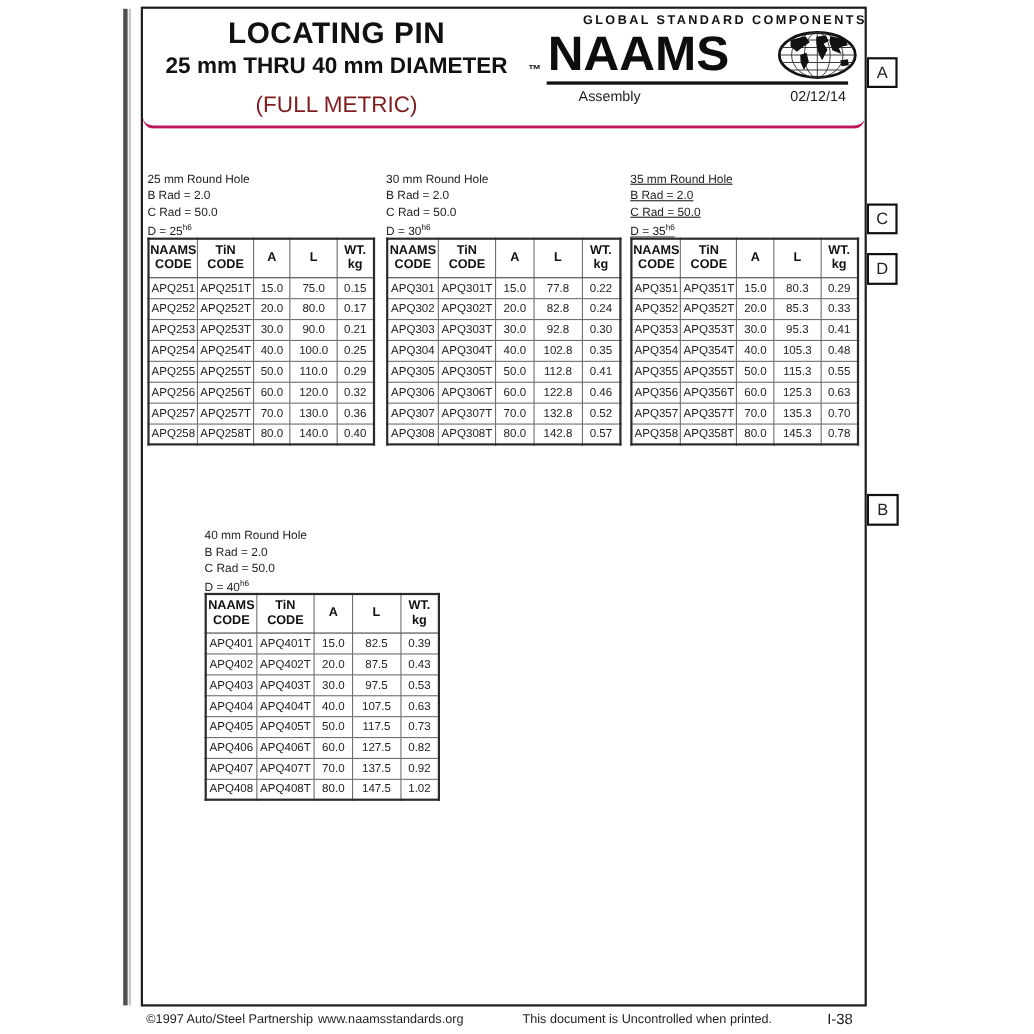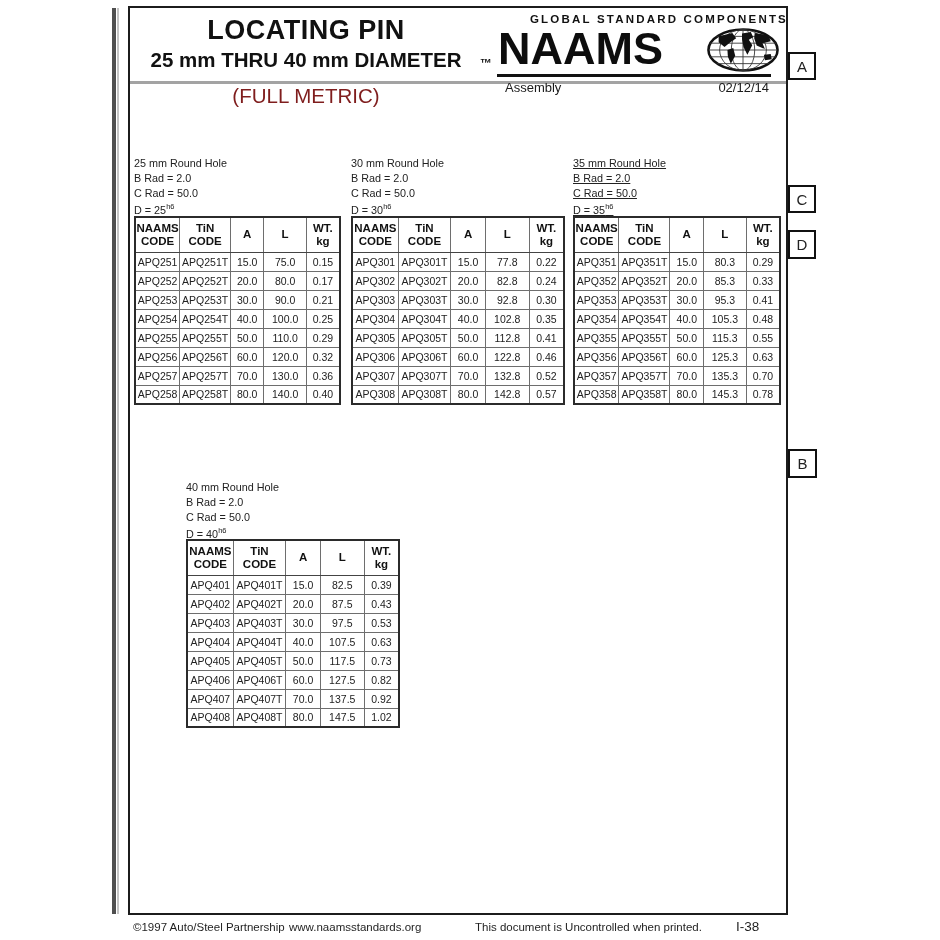--- a/index.html
+++ b/index.html
@@ -9,35 +9,35 @@
     font-family:"Liberation Sans", sans-serif; color:#1f1f1f; overflow:hidden;
   }
   
   .edge-bar-left { position:absolute; left:112px; top:8px; width:4px; height:906px; background:#4f4f4f; }
   .edge-line-left { position:absolute; left:117px; top:8px; width:2px; height:906px; background:#c4c4c4; }
 
   
   .frame { position:absolute; left:128px; top:6px; width:660px; height:909px; border:2px solid #1c1c1c; background:#ffffff; }
 
   
-  .header { position:relative; width:100%; height:76px; border-bottom:3px solid #a3a3a3; }
+  .header { position:relative; width:100%; height:109px; border-bottom:3px solid #be185d;border-radius:10px; }
   .title-block { position:absolute; left:0; top:0; width:352px; height:88px; text-align:center; }
   .title-l1 { padding-top:7px; font-size:27px; font-weight:bold; letter-spacing:0.5px; color:#111; }
   .title-l2 { margin-top:2px; font-size:20.5px; font-weight:bold; color:#111; white-space:nowrap; }
   .title-l3 { margin-top:12px; font-size:20.5px; font-weight:normal; color:#7f1d1d; }
   .title-tm { position:absolute; left:350px; top:48px; font-size:12px; font-weight:bold; color:#111; }
 
   .brand-block { position:absolute; left:358px; top:0; width:300px; height:88px; }
   .brand-top { margin-top:5px; text-align:right; font-size:11.5px; font-weight:bold; letter-spacing:2.2px; color:#111; white-space:nowrap; }
   .brand-row { position:absolute; left:10px; top:17px; width:282px; height:48px; }
   .brand-name { position:absolute; left:0; top:0; font-size:45px; line-height:48px; font-weight:bold; letter-spacing:0px; color:#0d0d0d; transform:scaleY(0.98); }
   .globe { position:absolute; right:0; top:2px; }
   .brand-rule { position:absolute; left:9px; top:66px; width:274px; height:3px; background:#111; }
   .brand-sub { position:absolute; left:9px; top:72px; width:274px; font-size:13px; color:#1a1a1a; }
-  .brand-sub .left { float:left; padding-left:8px; }
+  .brand-sub .left { float:left; padding-left:8px;margin-left:21px; }
   .brand-sub .right { float:right; padding-right:2px; }
 
   
   .refbox { position:absolute; width:28px; height:28px; border:2px solid #111; background:#ffffff;
     display:flex; align-items:center; justify-content:center; font-size:15px; color:#222; }
 
   
   .spec { position:absolute; font-size:10.8px; line-height:14.8px; color:#222; white-space:nowrap; }
   .spec sup { font-size:7.5px; vertical-align:super; }
 
@@ -504,15 +504,15 @@
           <td>80.0</td>
           <td>147.5</td>
           <td>1.02</td>
         </tr>
       </tbody>
   </table>
 
   <div class="footer-item" style="left:133px; top:921px;">©1997 Auto/Steel Partnership</div>
   <div class="footer-item" style="left:289px; top:921px;text-align:center;">www.naamsstandards.org</div>
   <div class="footer-item" style="left:475px; top:921px;">This document is Uncontrolled when printed.</div>
-  <div class="footer-item page-num" style="left:736px; top:919px;">I-38</div>
+  <div class="footer-item page-num" style="left:752px; top:919px;">I-38</div>
 
 </div>
 
 </body></html>

